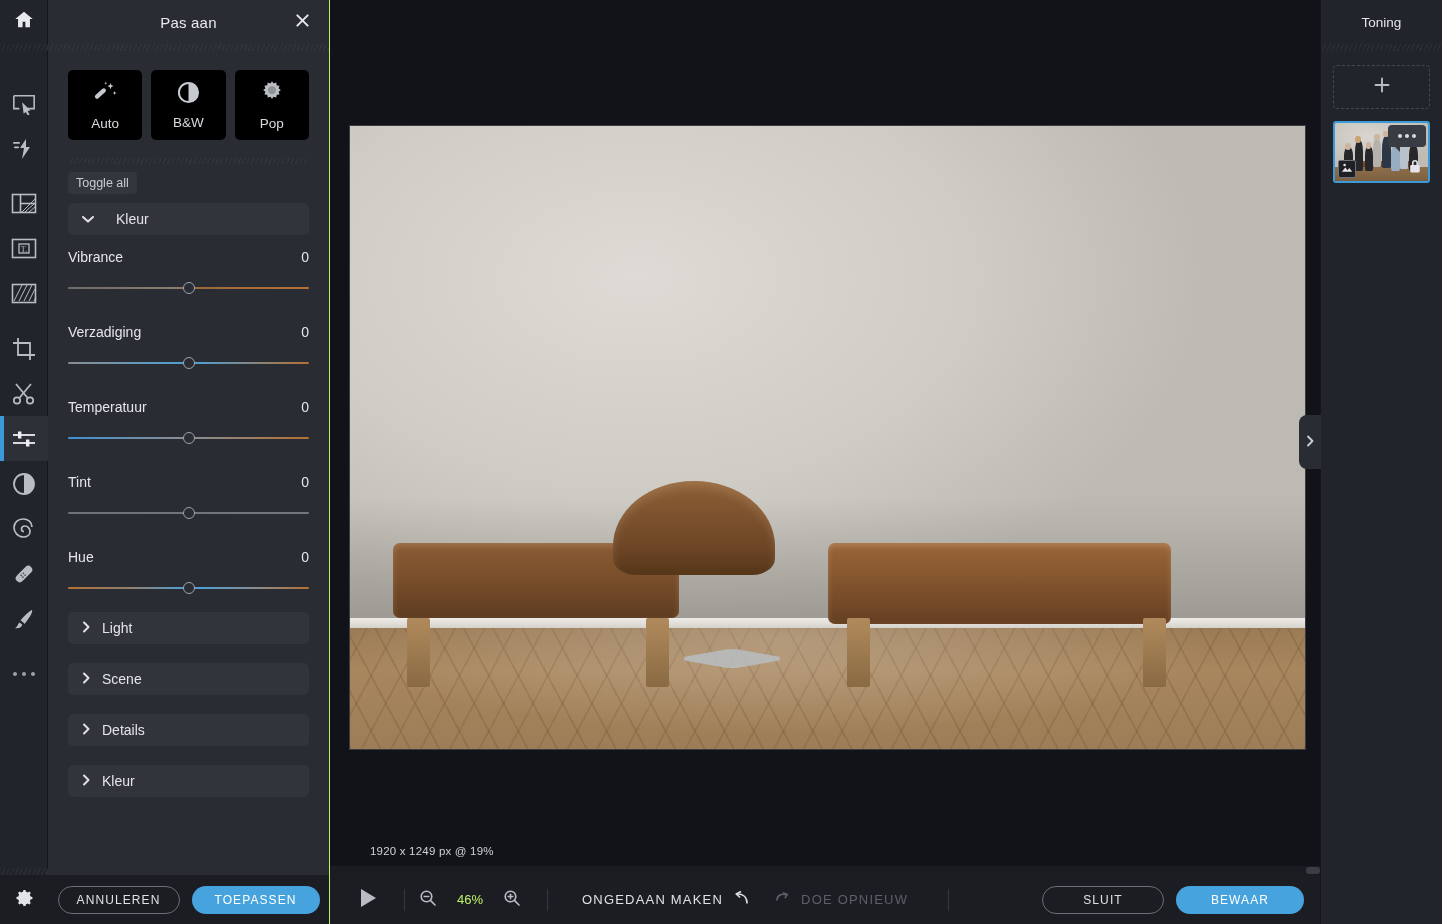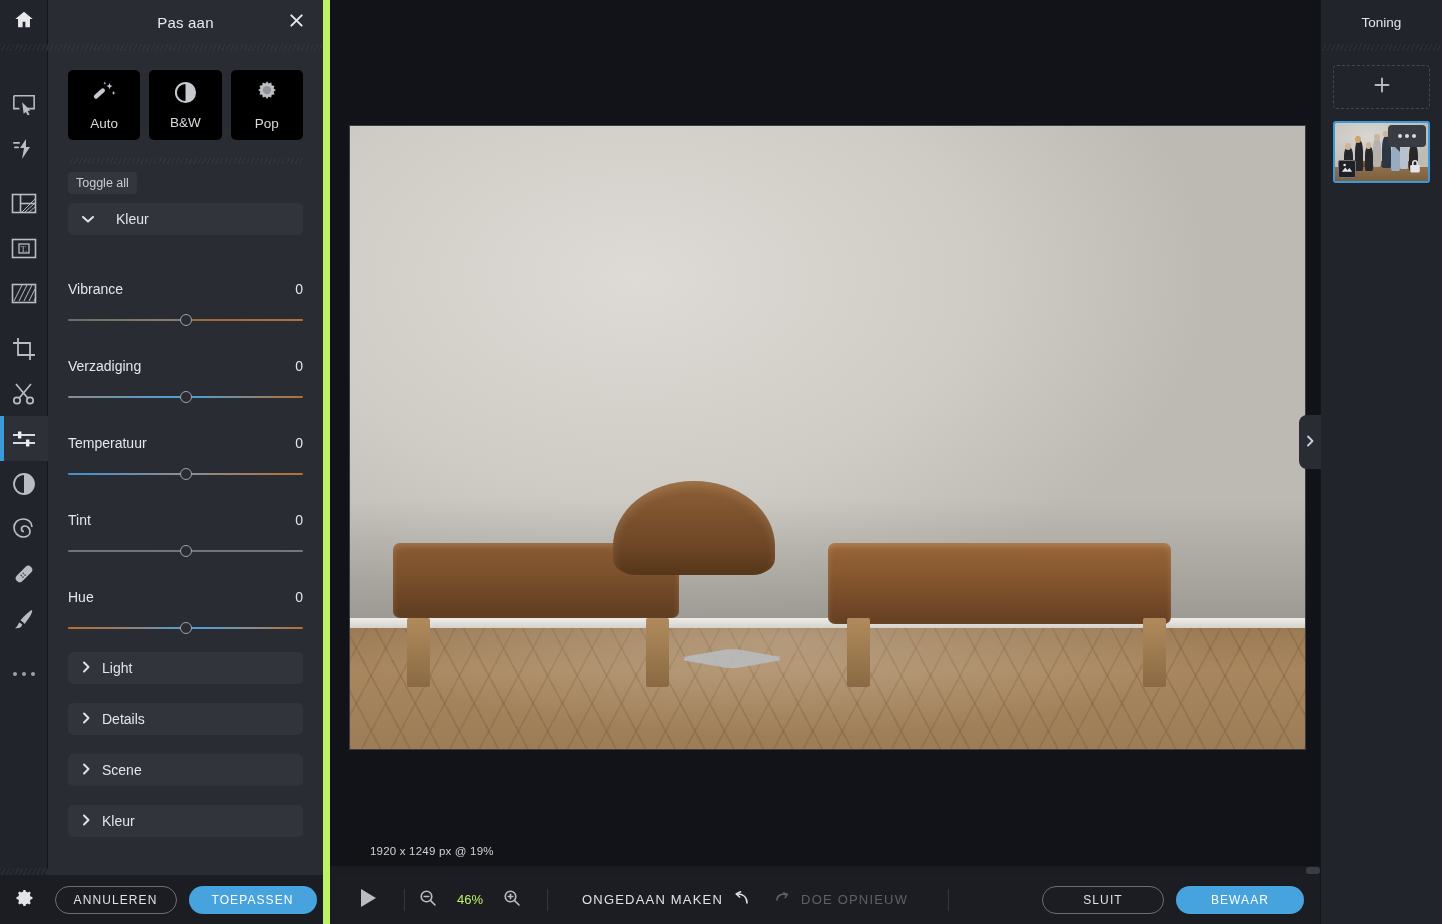--- a/index.html
+++ b/index.html
@@ -65,21 +65,21 @@
     cursor:pointer;
   }
 
   
   .panel {
     width: 282px; height: 924px;
     background: #2a2c33;
     display: flex; flex-direction: column;
     flex: 0 0 282px;
     position: relative;
-    border-right: 7px solid #bef264;
+    border-right: 1px solid #bef264;
   }
   .panel-head {
     height: 44px; min-height:44px;
     display: flex; align-items: center; justify-content: center;
     position: relative;
     background:#2a2c33;
   }
   .panel-title {
     font-size: 15px; color: #e9eaee; letter-spacing:.2px;
   }
@@ -136,21 +136,20 @@
   }
   .section-head .chev { width:12px; height:12px; display:flex; align-items:center; }
   .section-label { font-size: 14px; color: #e3e5ea; }
 
   .sliders { padding-top: 14px; }
   .slider-block { margin-bottom: 30px; }
   .slider-block:last-child { margin-bottom: 0; }
   .slider-top {
     display:flex; align-items:flex-end; justify-content: space-between;
     margin-bottom: 17px;
-    margin-top: 32px;
   }
   .slider-name { font-size: 14px; color: #e4e6ea; }
   .slider-val  { font-size: 14px; color: #e4e6ea; }
   .track-wrap { position: relative; height: 12px; }
   .track {
     position: absolute; top: 5px; left: 0; right: 0; height: 2px;
     border-radius: 1px;
   }
   .knob {
     position: absolute; top: 0px; left: 50%;
@@ -668,29 +667,29 @@
               </svg>
           </span>
           <span class="section-label">Light</span>
         </div>
         <div class="collapsed-item">
           <span class="chev">
             <svg width="8" height="12" viewBox="0 0 8 12" fill="none" stroke="#dfe1e6" stroke-width="2" stroke-linecap="round" stroke-linejoin="round">
                 <polyline points="2,1.5 6.5,6 2,10.5"></polyline>
               </svg>
           </span>
-          <span class="section-label">Details</span>
+          <span class="section-label">Scene</span>
         </div>
         <div class="collapsed-item">
           <span class="chev">
             <svg width="8" height="12" viewBox="0 0 8 12" fill="none" stroke="#dfe1e6" stroke-width="2" stroke-linecap="round" stroke-linejoin="round">
                 <polyline points="2,1.5 6.5,6 2,10.5"></polyline>
               </svg>
           </span>
-          <span class="section-label">Scene</span>
+          <span class="section-label">Details</span>
         </div>
         <div class="collapsed-item">
           <span class="chev">
             <svg width="8" height="12" viewBox="0 0 8 12" fill="none" stroke="#dfe1e6" stroke-width="2" stroke-linecap="round" stroke-linejoin="round">
                 <polyline points="2,1.5 6.5,6 2,10.5"></polyline>
               </svg>
           </span>
           <span class="section-label">Kleur</span>
         </div>
       </div>

